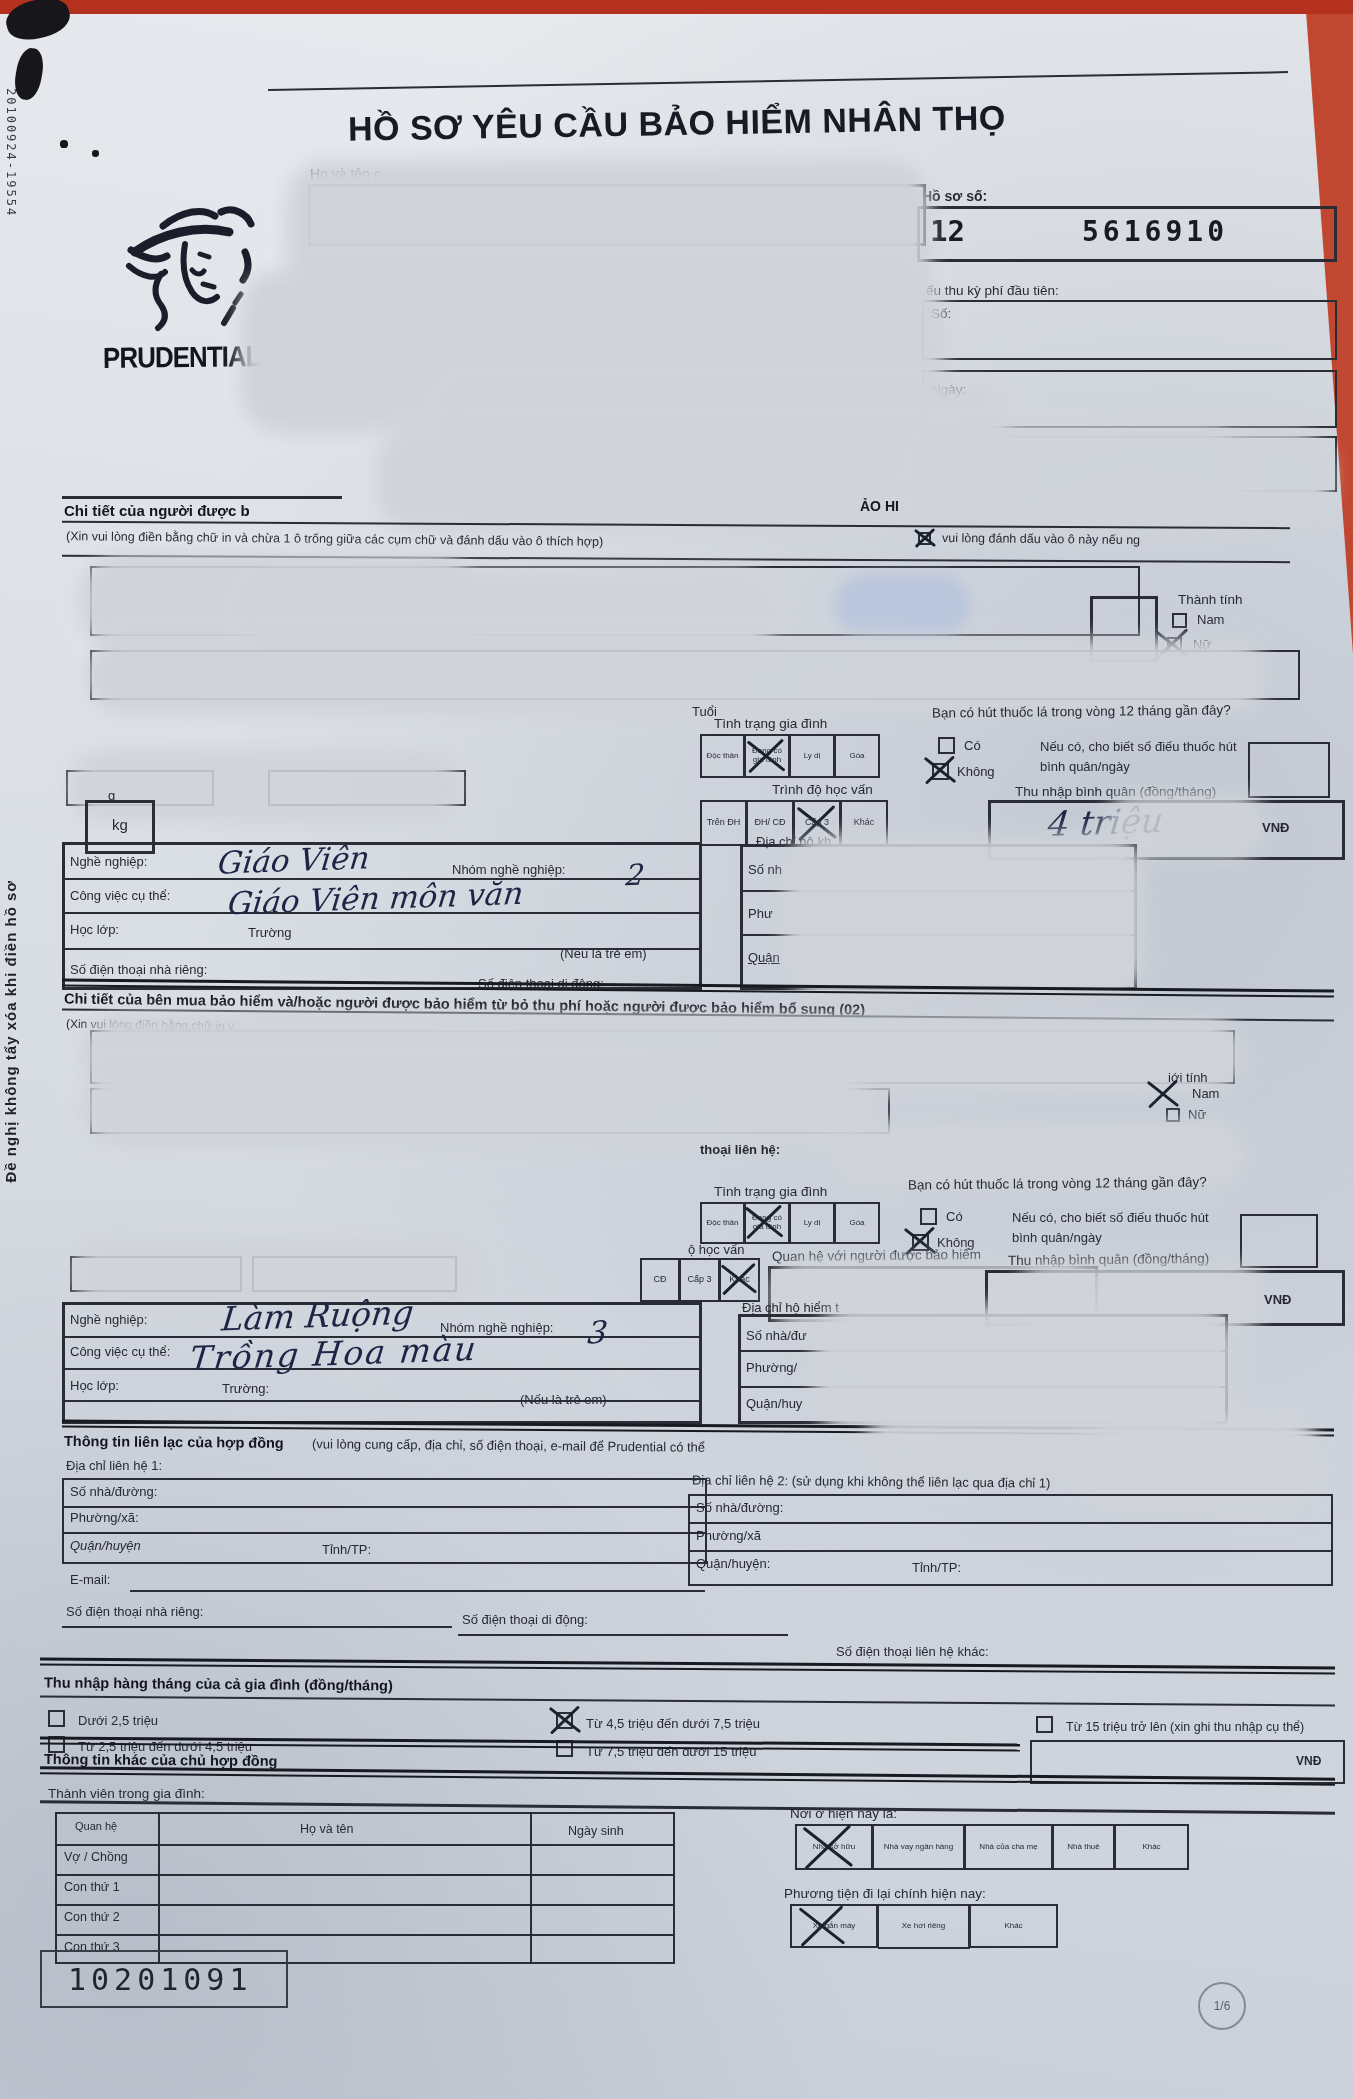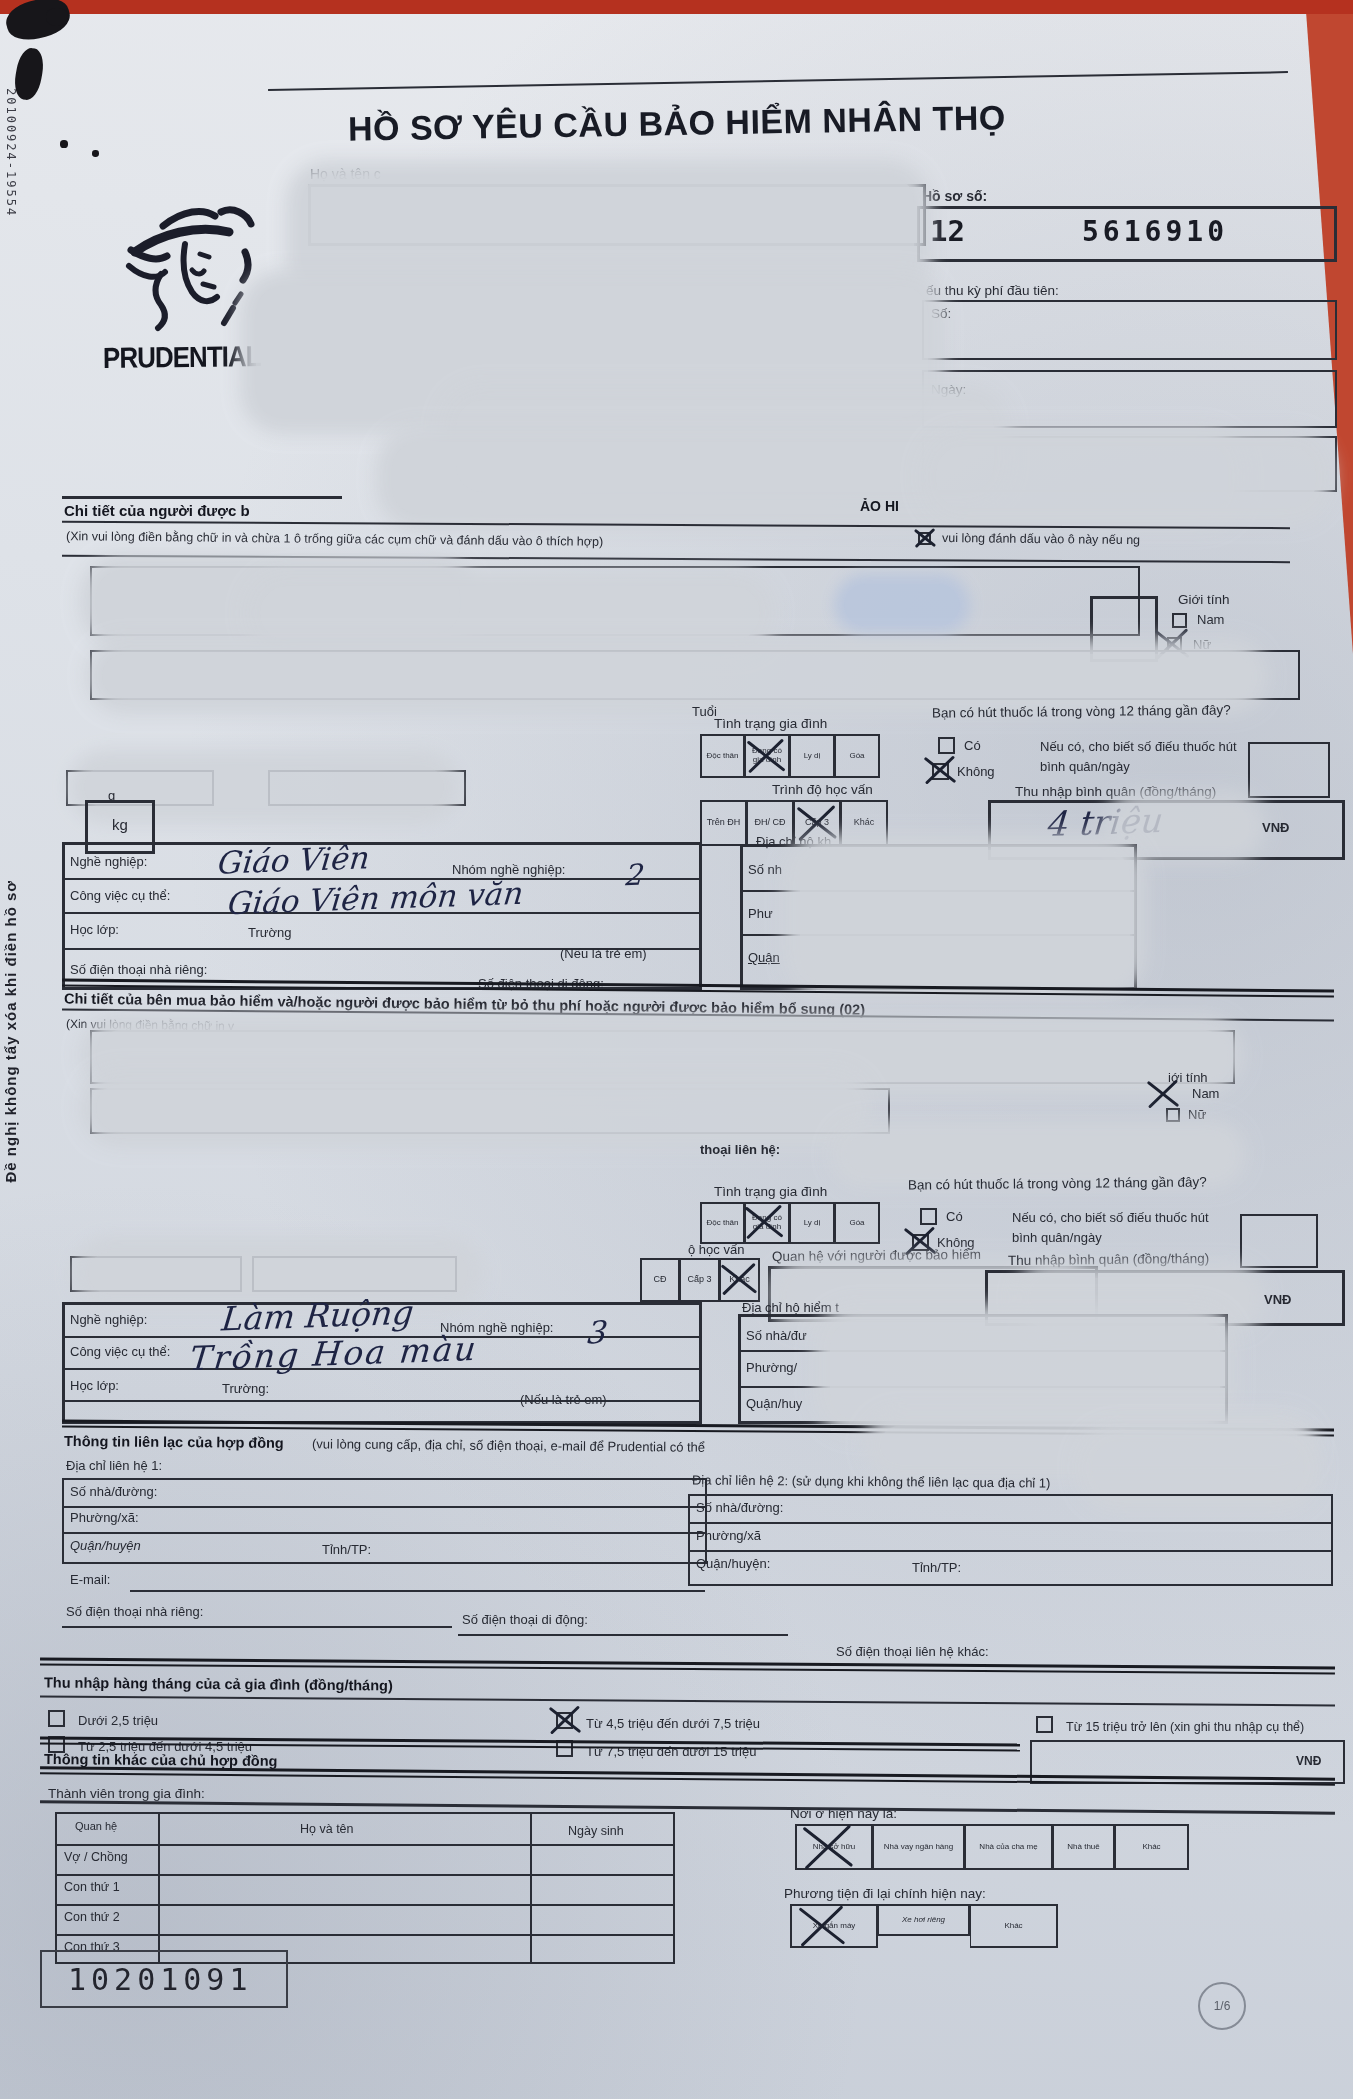--- a/index.html
+++ b/index.html
@@ -104,21 +104,21 @@
   <span class="cb" style="left:918px;top:532px;width:13px;height:13px;"></span>
   <span class="x" style="left:915px;top:529px;width:20px;height:18px;"></span>
   <div class="lbl" style="left:942px;top:532px;font-size:12.5px;transform:rotate(.6deg);">vui lòng đánh dấu vào ô này nếu ng</div>
   <div class="line" style="left:62px;top:558px;width:1228px;transform:rotate(.3deg);"></div>
 
   <div class="box" style="left:90px;top:566px;width:1050px;height:70px;"></div>
   <div class="box" style="left:1090px;top:596px;width:68px;height:66px;border-width:3px;"></div>
   <div class="redact" style="left:96px;top:570px;width:364px;height:64px;"></div>
   <div class="redact" style="left:260px;top:586px;width:500px;height:54px;"></div>
   <div class="redact blue" style="left:844px;top:584px;width:116px;height:42px;"></div>
-  <div class="lbl" style="left:1178px;top:592px;font-size:13.5px;">Giới tính</div>
+  <div class="lbl" style="left:1178px;top:592px;font-size:13.5px;">Thành tính</div>
   <span class="cb" style="left:1172px;top:613px;width:15px;height:15px;"></span>
   <div class="lbl" style="left:1197px;top:612px;">Nam</div>
   <span class="cb" style="left:1167px;top:637px;width:15px;height:15px;"></span>
   <span class="x" style="left:1156px;top:631px;width:32px;height:26px;"></span>
   <div class="lbl" style="left:1193px;top:637px;">Nữ</div>
 
   <div class="box" style="left:90px;top:650px;width:1210px;height:50px;"></div>
   <div class="redact" style="left:102px;top:654px;width:1150px;height:44px;"></div>
 
   <div class="lbl" style="left:692px;top:704px;">Tuổi</div>
@@ -335,21 +335,21 @@
     <div class="c" style="width:92px;height:46px;">Nhà vay ngân hàng</div>
     <div class="c" style="width:88px;height:46px;text-align:right;">Nhà của cha mẹ</div>
     <div class="c" style="width:62px;height:46px;">Nhà thuê</div>
     <div class="c" style="width:74px;height:46px;">Khác</div>
   </div>
   <span class="x" style="left:804px;top:1828px;width:48px;height:38px;"></span>
 
   <div class="lbl" style="left:784px;top:1886px;font-size:13.5px;">Phương tiện đi lại chính hiện nay:</div>
   <div class="cells" style="left:790px;top:1904px;">
     <div class="c" style="width:88px;height:44px;">Xe gắn máy</div>
-    <div class="c" style="width:92px;height:32px;font-style:italic;">Xe hơi riêng</div>
+    <div class="c" style="width:92px;height:45px;">Xe hơi riêng</div>
     <div class="c" style="width:88px;height:44px;">Khác</div>
   </div>
   <span class="x" style="left:800px;top:1908px;width:44px;height:36px;"></span>
 
   <div class="box" style="left:40px;top:1950px;width:248px;height:58px;border-width:2px;border-color:#3a3d46;"></div>
   <div class="lbl mono" style="left:68px;top:1962px;font-size:30px;letter-spacing:5px;color:#23252e;">10201091</div>
   <div class="circle" style="left:1198px;top:1982px;width:44px;height:44px;font-size:12px;">1/6</div>
 </div>
 
 </body></html>

